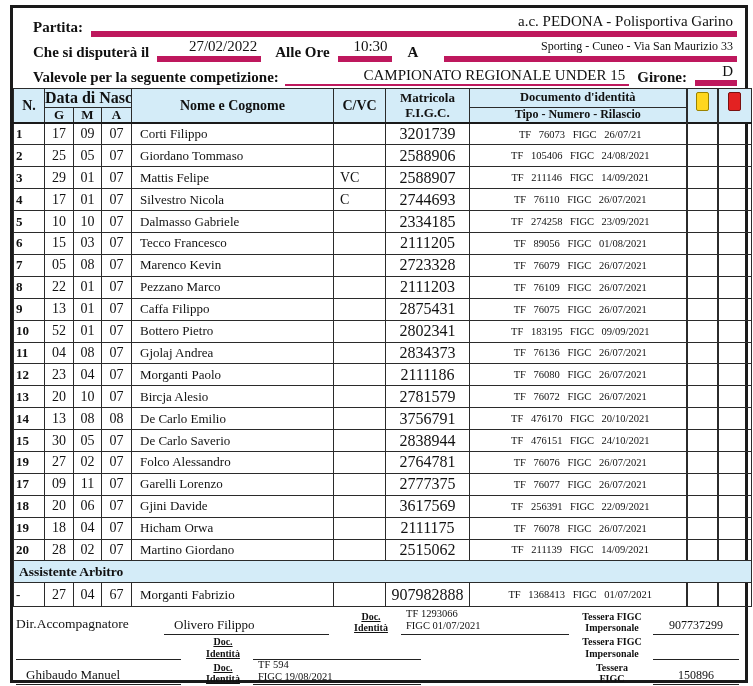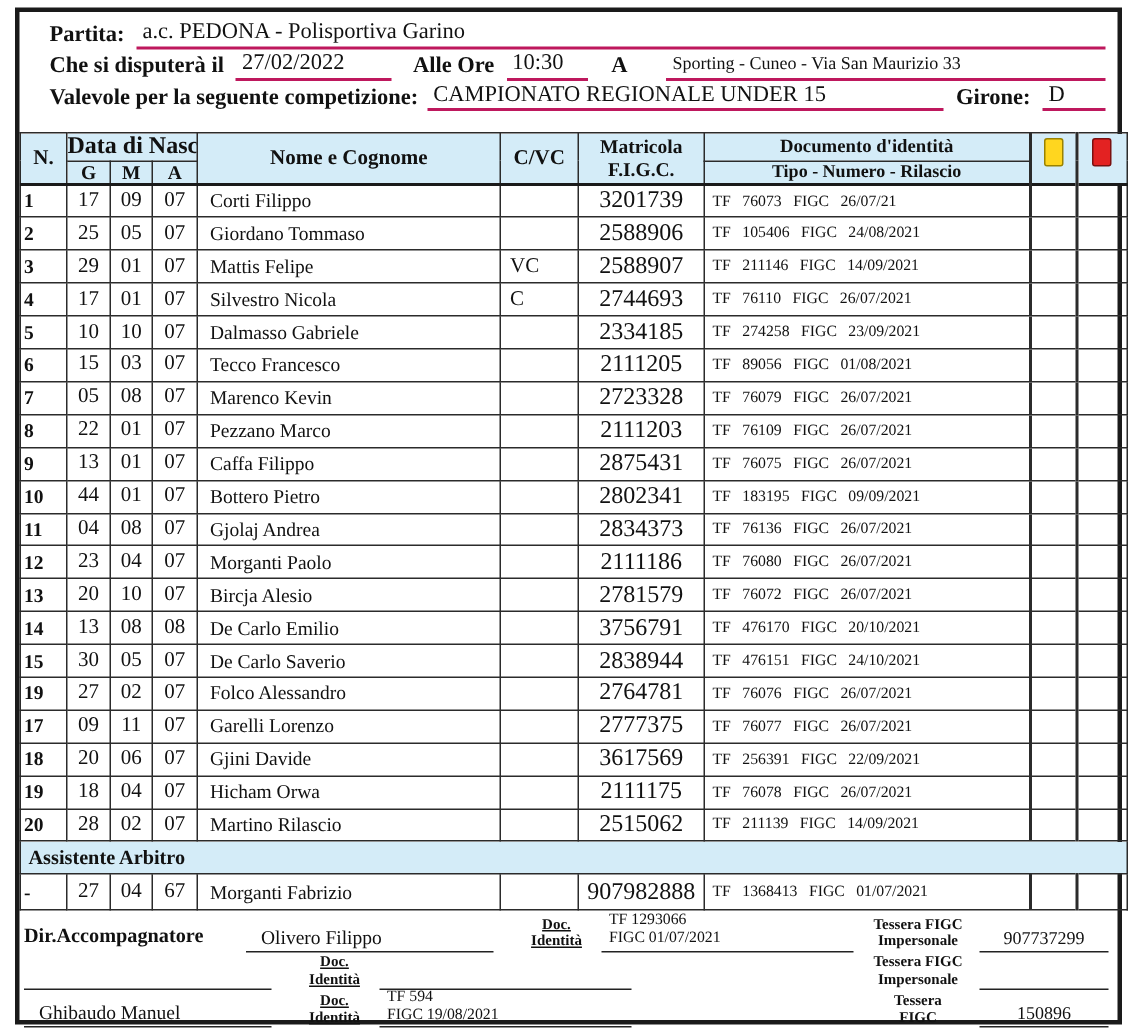--- a/index.html
+++ b/index.html
@@ -4,21 +4,21 @@
 <style>
   html,body{margin:0;padding:0;background:#ffffff;}
   body{width:753px;height:686px;font-family:"Liberation Serif", serif;color:#111;}
   *{box-sizing:border-box;}
 
   .form{position:absolute;left:10px;top:5px;width:738px;height:678px;border:3px solid #1a1a1a;background:#fff;}
 
   
   .tophdr{height:80px;padding:4px 8px 14px 20px;display:flex;flex-direction:column;justify-content:space-around;}
   .hline{display:flex;align-items:flex-end;font-weight:bold;font-size:15px;line-height:1.25;}
-  .field{border-bottom:2px solid #be185d;text-align:left;font-weight:normal;font-size:15px;padding:0 4px 0 4px;white-space:nowrap;}
+  .field{border-bottom:6px solid #be185d;text-align:right;font-weight:normal;font-size:15px;padding:0 4px 0 4px;white-space:nowrap;}
   .grow{flex:1 1 auto;}
   .lbl{white-space:nowrap;}
   .f-date{width:104px;margin-left:8px;}
   .f-time{width:54px;margin-left:8px;}
   .f-venue{margin-left:26px;font-size:12px;padding-bottom:2px;}
   .f-comp{margin-left:6px;border-bottom-width:2.5px;}
   .f-girone{width:42px;margin-left:8px;}
   .ml14{margin-left:14px;} .ml16{margin-left:16px;}
 
   
@@ -38,30 +38,30 @@
   .card{width:13px;height:19px;margin:0 auto;border-radius:2px;}
   .card.yellow{background:var(--yellow-card,#ffd61f);border:1px solid var(--yellow-card-border,#9a8200);}
   .card.red{background:var(--red-card,#e32222);border:1px solid var(--red-card-border,#7a1010);}
 
   .roster tbody tr{height:21.9px;}
   td.c-n{font-weight:bold;font-size:13px;padding-left:2px;}
   td.c-d{text-align:center;font-size:14px;}
   td.c-name{font-size:13px;padding-left:8px;}
   td.c-cvc{font-size:14px;padding-left:6px;}
   td.c-mat{text-align:center;font-size:16px;}
-  td.c-doc{font-size:10.5px;padding-left:5px;word-spacing:5px;}
+  td.c-doc{font-size:10.5px;padding-left:5px;word-spacing:5px;text-align:center;}
   td.c-card{border-left-width:2px;}
 
   tr.aa-bar td{background:var(--header-bg,#d4ecf8);font-weight:bold;font-size:13.5px;padding:2px 0 2px 5px;height:21px;}
   tbody.aa tr.data-row, #assistente-body tr[data-name="table-row"]{height:24px;}
 
   
   .officials{height:82px;display:flex;flex-direction:column;justify-content:space-evenly;padding:2px 6px 4px 3px;}
   .orow{display:flex;align-items:flex-end;height:25px;}
-  .o-role{width:148px;font-weight:bold;font-size:13.5px;padding-bottom:3px;white-space:nowrap;}
+  .o-role{width:148px;font-weight:normal;font-size:13.5px;padding-bottom:3px;white-space:nowrap;}
   .o-ul{border-bottom:1.5px solid #222;}
   .o-name{width:165px;font-size:13px;padding:0 0 1px 10px;white-space:nowrap;}
   .o-doclbl{margin-left:16px;width:52px;font-weight:bold;font-size:10px;line-height:1.12;text-align:center;padding-bottom:1px;text-decoration:underline;}
   .o-docfield{margin-left:4px;width:168px;font-size:10.5px;line-height:1.15;padding:0 0 1px 5px;}
   .o-tesseralbl{margin-left:auto;width:82px;font-weight:bold;font-size:10px;line-height:1.12;text-align:center;padding-bottom:1px;}
   .o-val{width:86px;font-size:12px;text-align:center;padding-bottom:1px;}
 </style>
 </head>
 <body>
 
@@ -230,21 +230,21 @@
     <td class="c-d" data-name="cell-birth-year">07</td>
     <td class="c-name" data-name="cell-player-name">Caffa Filippo</td>
     <td class="c-cvc" data-name="cell-captain-role"></td>
     <td class="c-mat" data-name="cell-matricola">2875431</td>
     <td class="c-doc" data-name="cell-document">TF 76075 FIGC 26/07/2021</td>
     <td class="c-card" data-name="cell-yellow-card"></td>
     <td class="c-card" data-name="cell-red-card"></td>
   </tr>
         <tr data-name="table-row">
     <td class="c-n" data-name="cell-number">10</td>
-    <td class="c-d" data-name="cell-birth-day">44</td>
+    <td class="c-d" data-name="cell-birth-day">52</td>
     <td class="c-d" data-name="cell-birth-month">01</td>
     <td class="c-d" data-name="cell-birth-year">07</td>
     <td class="c-name" data-name="cell-player-name">Bottero Pietro</td>
     <td class="c-cvc" data-name="cell-captain-role"></td>
     <td class="c-mat" data-name="cell-matricola">2802341</td>
     <td class="c-doc" data-name="cell-document">TF 183195 FIGC 09/09/2021</td>
     <td class="c-card" data-name="cell-yellow-card"></td>
     <td class="c-card" data-name="cell-red-card"></td>
   </tr>
         <tr data-name="table-row">
@@ -353,21 +353,21 @@
     <td class="c-mat" data-name="cell-matricola">2111175</td>
     <td class="c-doc" data-name="cell-document">TF 76078 FIGC 26/07/2021</td>
     <td class="c-card" data-name="cell-yellow-card"></td>
     <td class="c-card" data-name="cell-red-card"></td>
   </tr>
         <tr data-name="table-row">
     <td class="c-n" data-name="cell-number">20</td>
     <td class="c-d" data-name="cell-birth-day">28</td>
     <td class="c-d" data-name="cell-birth-month">02</td>
     <td class="c-d" data-name="cell-birth-year">07</td>
-    <td class="c-name" data-name="cell-player-name">Martino Rilascio</td>
+    <td class="c-name" data-name="cell-player-name">Martino Giordano</td>
     <td class="c-cvc" data-name="cell-captain-role"></td>
     <td class="c-mat" data-name="cell-matricola">2515062</td>
     <td class="c-doc" data-name="cell-document">TF 211139 FIGC 14/09/2021</td>
     <td class="c-card" data-name="cell-yellow-card"></td>
     <td class="c-card" data-name="cell-red-card"></td>
   </tr>
       </tbody>
     <tbody id="assistente-body" class="aa" data-name="assistant-referee-section">
       <tr class="aa-bar" data-name="assistant-referee-bar">
         <td colspan="10" data-name="assistant-referee-title">Assistente Arbitro</td>

